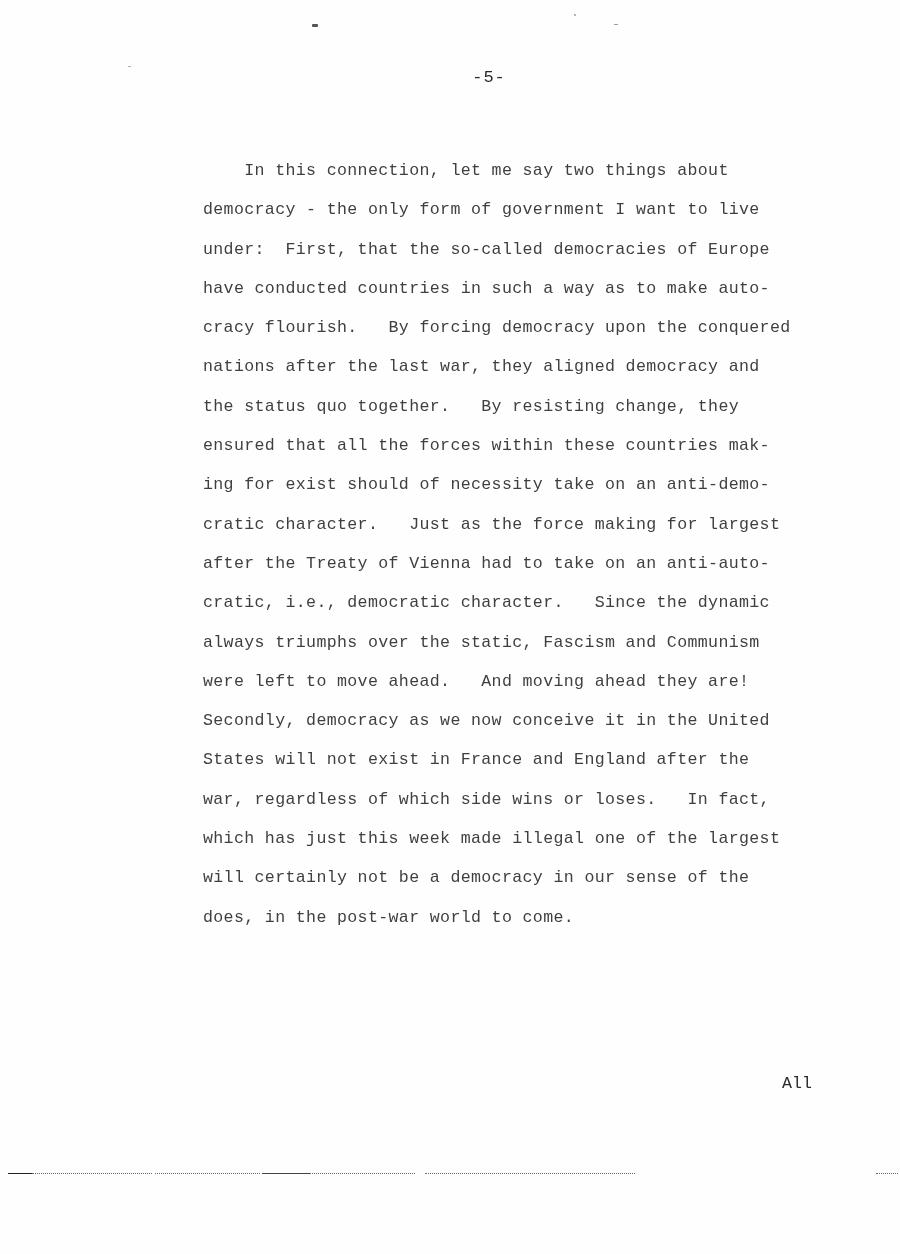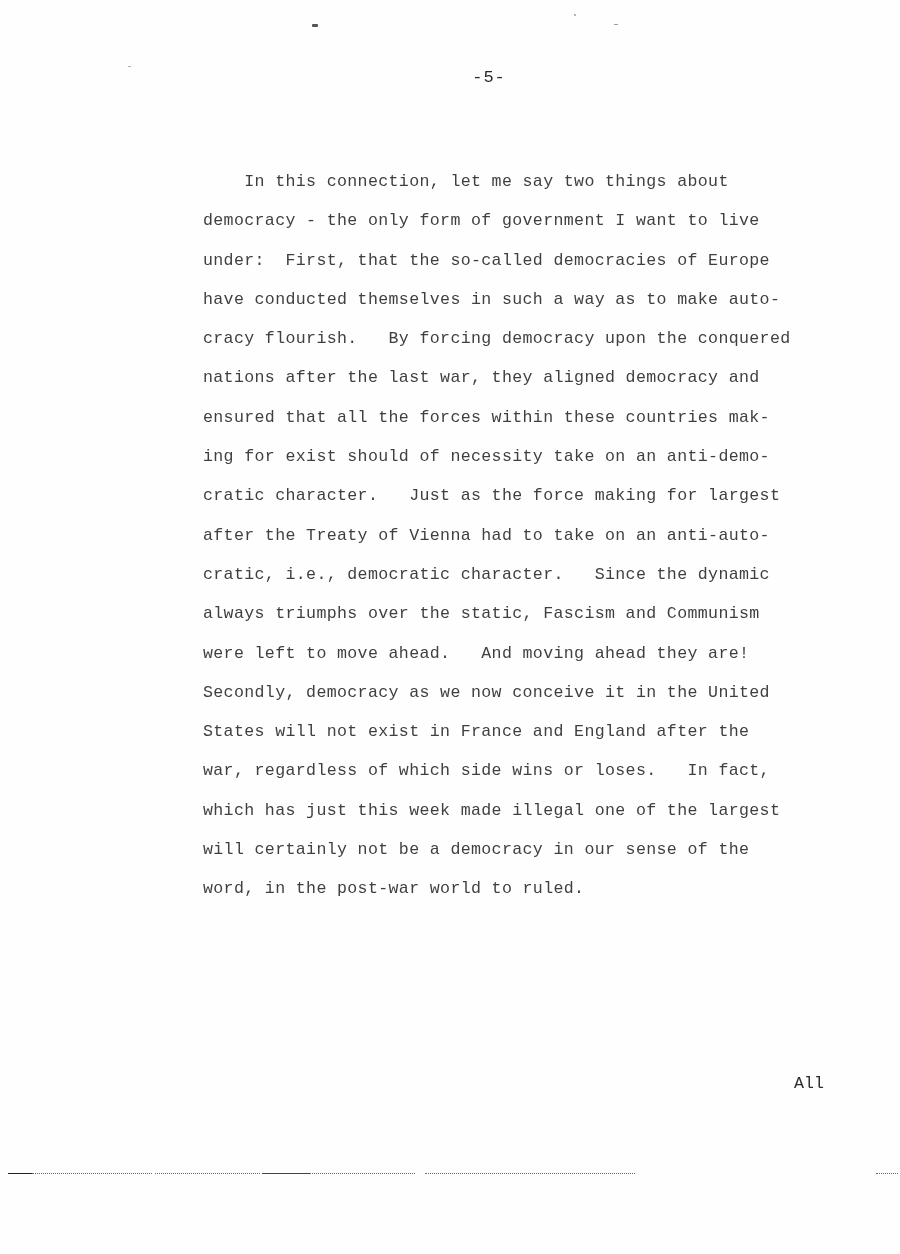--- a/index.html
+++ b/index.html
@@ -29,39 +29,37 @@
       text-align: center;
       font-size: 17px;
       letter-spacing: 1px;
       color: #2a2a2a;
     }
     .body-text {
       position: absolute;
       left: 203px;
       top: 158px;
       width: 660px;
-      margin-top: 11px;
     }
     .line {
       display: block;
       height: 39.3px;
       line-height: 26px;
       font-size: 16.6px;
       white-space: pre;
       letter-spacing: 0.35px;
       color: #2b2b2b;
       opacity: 0.9;
     }
     .catchword {
       position: absolute;
       left: 782px;
       top: 1074px;
       font-size: 16.6px;
       color: #2b2b2b;
-      margin-left: 12px;
     }
     .rule {
       position: absolute;
       top: 1173px;
       height: 1px;
     }
     .rule.solid { background: #222; }
     .rule.dotted {
       border-top: 1px dotted #666;
       height: 0;
@@ -81,36 +79,37 @@
   <div class="speck" style="left:574px;top:14px;width:2px;height:2px;background:#999;"></div>
   <div class="speck" style="left:614px;top:24px;width:4px;height:1px;background:#999;"></div>
   <div class="speck" style="left:128px;top:66px;width:3px;height:1px;background:#aaa;"></div>
 
   <div class="page-number">-5-</div>
 
   <div class="body-text">
     <span class="line">    In this connection, let me say two things about</span>
     <span class="line">democracy - the only form of government I want to live</span>
     <span class="line">under:  First, that the so-called democracies of Europe</span>
-    <span class="line">have conducted themselves in such a way as to make auto-</span>
+    <span class="line">have conducted countries in such a way as to make auto-</span>
     <span class="line">cracy flourish.   By forcing democracy upon the conquered</span>
     <span class="line">nations after the last war, they aligned democracy and</span>
+    <span class="line">the status quo together.   By resisting change, they</span>
     <span class="line">ensured that all the forces within these countries mak-</span>
     <span class="line">ing for exist should of necessity take on an anti-demo-</span>
     <span class="line">cratic character.   Just as the force making for largest</span>
     <span class="line">after the Treaty of Vienna had to take on an anti-auto-</span>
     <span class="line">cratic, i.e., democratic character.   Since the dynamic</span>
     <span class="line">always triumphs over the static, Fascism and Communism</span>
     <span class="line">were left to move ahead.   And moving ahead they are!</span>
     <span class="line">Secondly, democracy as we now conceive it in the United</span>
     <span class="line">States will not exist in France and England after the</span>
     <span class="line">war, regardless of which side wins or loses.   In fact,</span>
     <span class="line">which has just this week made illegal one of the largest</span>
     <span class="line">will certainly not be a democracy in our sense of the</span>
-    <span class="line">word, in the post-war world to ruled.</span>
+    <span class="line">does, in the post-war world to come.</span>
   </div>
 
   <div class="catchword">All</div>
 
   <div class="rule solid" style="left:8px;width:24px;"></div>
   <div class="rule dotted" style="left:32px;width:120px;"></div>
   <div class="rule dotted" style="left:155px;width:105px;"></div>
   <div class="rule solid" style="left:262px;width:48px;background:#444;"></div>
   <div class="rule dotted" style="left:310px;width:105px;"></div>
   <div class="rule dotted" style="left:425px;width:210px;"></div>

